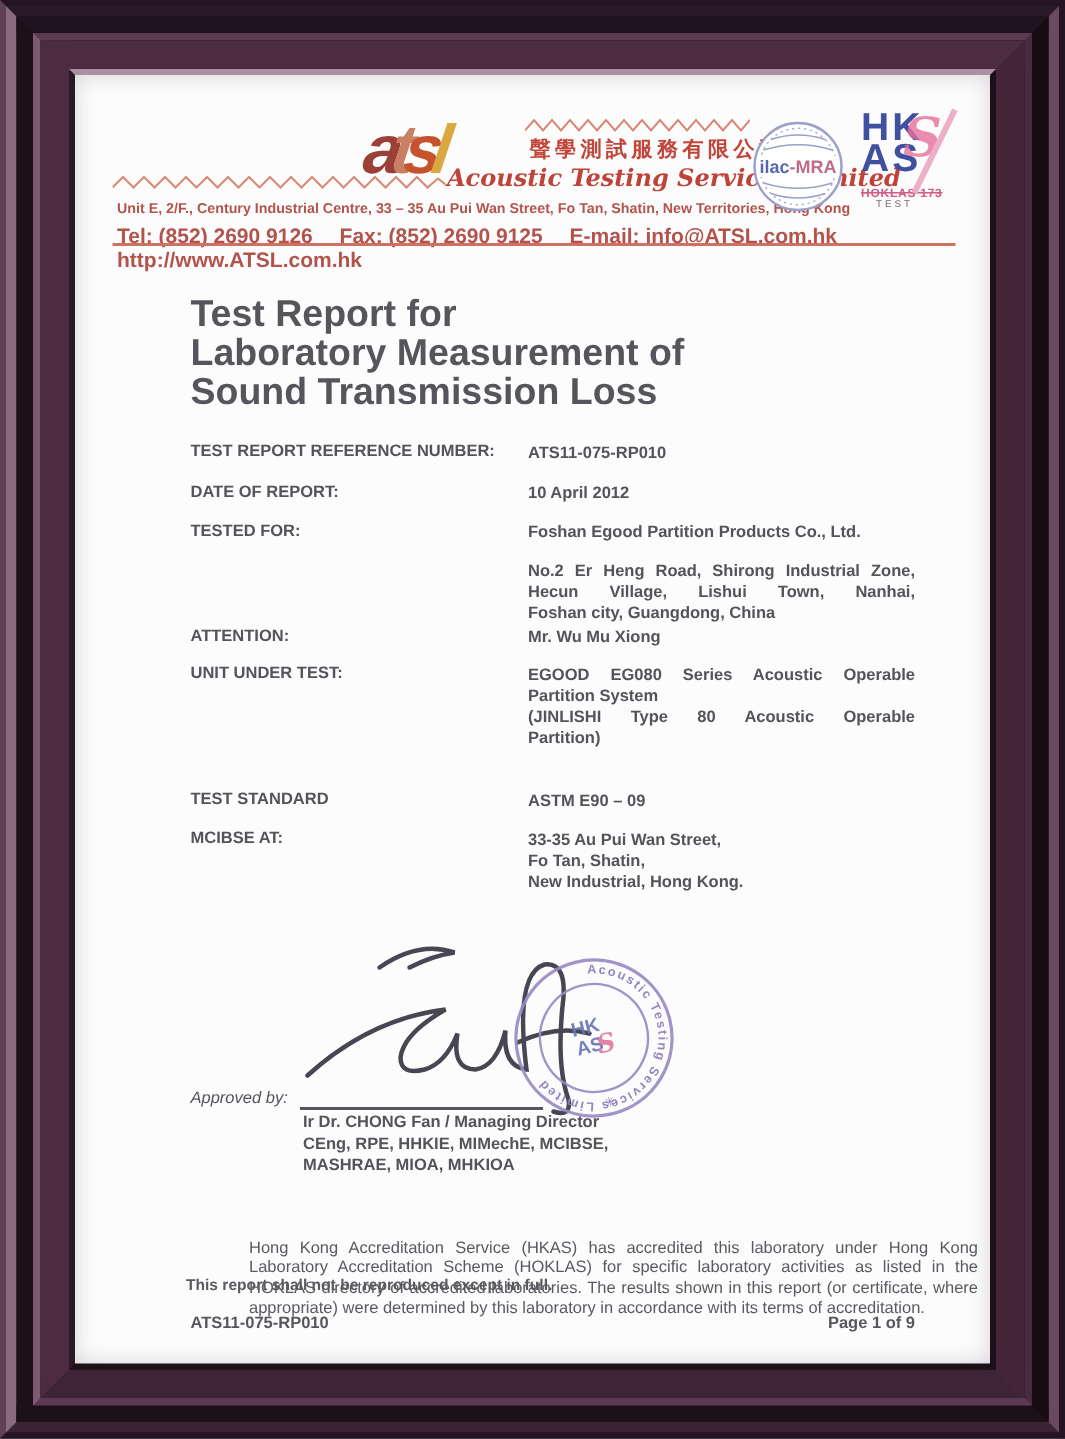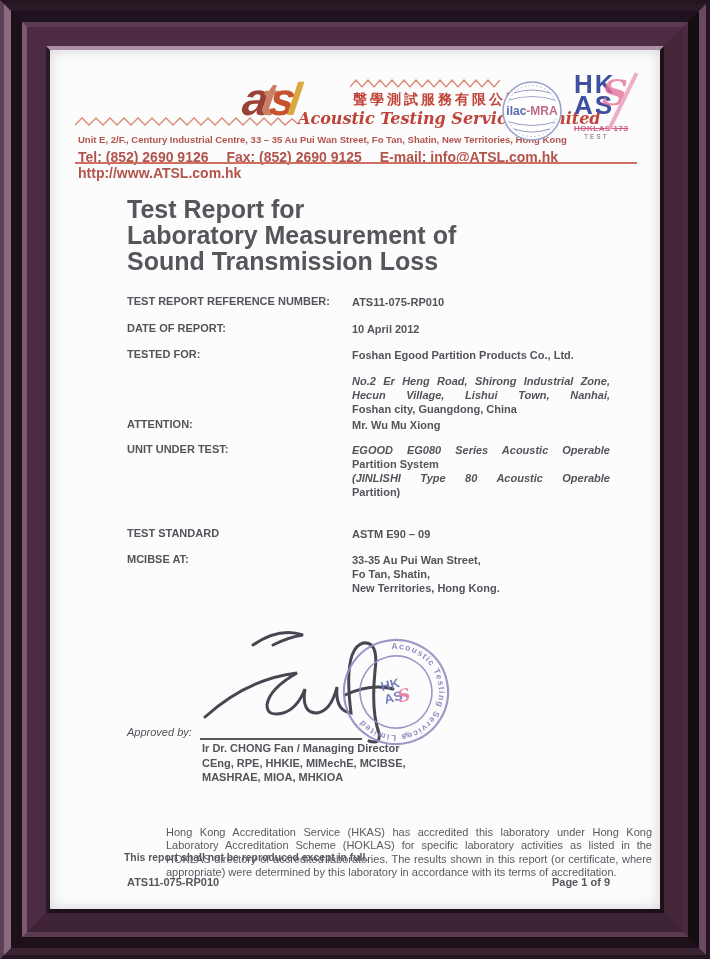--- a/index.html
+++ b/index.html
@@ -56,21 +56,21 @@
 
   
   .title{left:77px;top:146px;font-size:25px;font-weight:bold;line-height:26px;color:#55565b;}
 
   
   .frow{left:77px;width:486px;}
   .flabel{position:absolute;left:0;top:0;font-size:11px;font-weight:bold;color:#53545a;}
   .fvalue{position:absolute;left:225px;top:0;font-size:11px;font-weight:bold;
           color:#53545a;line-height:14px;}
   .vline{white-space:nowrap;}
-  .jst{width:258px;text-align:justify;text-align-last:justify;white-space:normal;font-style:italic;}
+  .jst{width:258px;text-align:justify;text-align-last:justify;white-space:normal;}
 
   
   .approved{left:77px;top:676px;font-size:11px;color:#54555b;font-style:italic;}
   .sigline{left:150px;top:688px;width:162px;height:1.5px;background:#55555c;}
   .sigsvg{left:135px;top:560px;}
   .stamp{left:290px;top:586px;width:112px;height:112px;transform:rotate(-14deg);opacity:.92;}
   .nameblock{left:152px;top:691px;font-size:11px;font-weight:bold;color:#53545a;line-height:14.5px;}
 
   
   .para{left:74px;top:776px;width:486px;font-size:11px;line-height:13.3px;
@@ -189,21 +189,21 @@
       <div class="flabel">TEST STANDARD</div>
       <div class="fvalue">
                     <div class="vline">ASTM E90 – 09</div>
                   </div>
     </div>
     <div class="abs frow" style="top:503px">
       <div class="flabel">MCIBSE AT:</div>
       <div class="fvalue">
         <div class="vline">33-35 Au Pui Wan Street,</div>
         <div class="vline">Fo Tan, Shatin,</div>
-        <div class="vline">New Territories, Hong Kong.</div>
+        <div class="vline">New Industrial, Hong Kong.</div>
       </div>
     </div>
 
     <svg class="abs sigsvg" width="250" height="140" viewBox="0 0 250 140">
       <g fill="none" stroke="#474754" stroke-width="3" stroke-linecap="round">
         <path d="M68,35 Q94,17 118,25 Q104,27 88,35"></path>
         <path d="M20,107 Q62,69 112,63 Q84,79 82,95 Q82,107 98,103 Q112,99 120,79 Q116,103 132,103 Q146,101 152,77 Q150,101 166,103 Q158,39 178,33 Q194,31 190,61 Q186,101 194,123 Q196,135 184,131"></path>
         <path d="M160,85 Q186,73 208,79"></path>
       </g>
     </svg>

